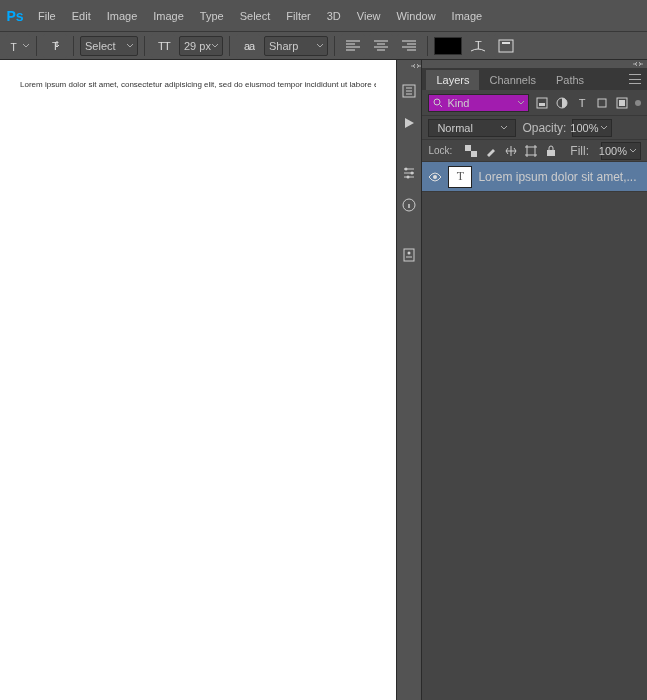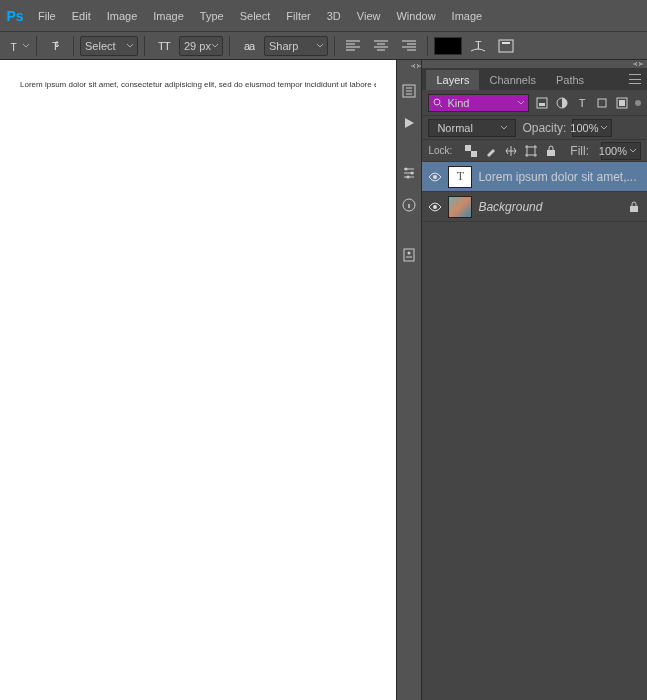--- a/index.html
+++ b/index.html
@@ -352,32 +352,16 @@
             <svg width="14" height="10" viewBox="0 0 14 10">
               <path d="M1 5q6-8 12 0q-6 8-12 0z" stroke="#ddd" fill="none"></path>
               <circle cx="7" cy="5" r="2" fill="#ddd"></circle>
             </svg>
           </div>
         <div class="thumb t">T</div>
         <div class="name">Lorem ipsum dolor sit amet,...</div>
       </div>
 
 
-      <div class="layer">
-        <div class="eye">
-            <svg width="14" height="10" viewBox="0 0 14 10">
-              <path d="M1 5q6-8 12 0q-6 8-12 0z" stroke="#ddd" fill="none"></path>
-              <circle cx="7" cy="5" r="2" fill="#ddd"></circle>
-            </svg>
-          </div>
-        <div class="thumb img"></div>
-        <div class="name italic">Background</div>
-        <div class="lockico">
-            <svg width="10" height="12" viewBox="0 0 10 12">
-              <rect x="1" y="5" width="8" height="6" fill="#ccc"></rect>
-              <path d="M3 5V3a2 2 0 014 0v2" stroke="#ccc" fill="none"></path>
-            </svg>
-          </div>
-      </div>
     </div>
   </div>
 
 </div>
 
 </body></html>

